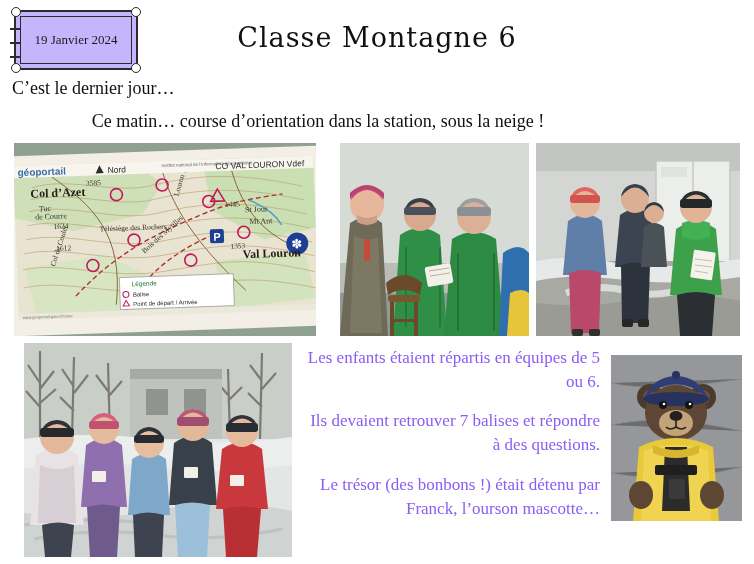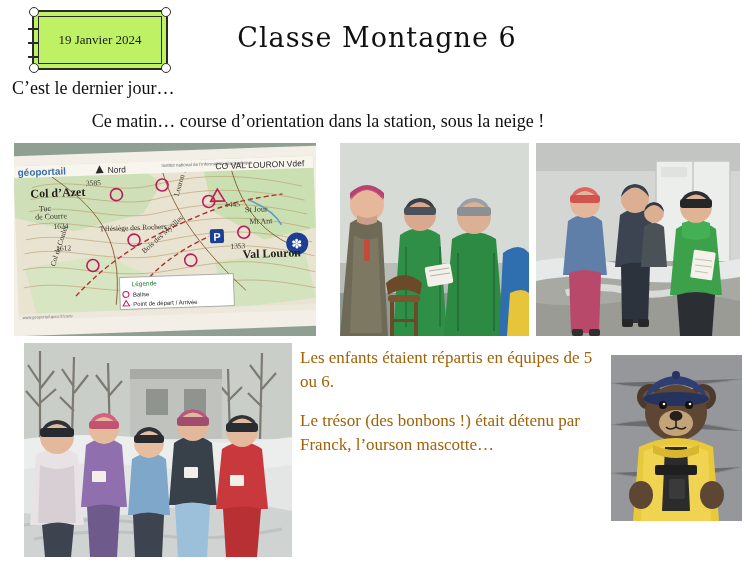--- a/index.html
+++ b/index.html
@@ -13,29 +13,28 @@
     font-family: "Liberation Serif", serif;
     overflow: hidden;
     position: relative;
   }
 
   
   .date-frame {
     position: absolute;
     left: 14px;
     top: 10px;
-    width: 136px;
+    width: 124px;
     height: 60px;
     border: 2px solid #2b2b2b;
     box-sizing: border-box;
     display: flex;
     align-items: center;
     justify-content: center;
-    background: #bef264;
-    margin-left: 18px;
+    background: #c4b5fd;
   }
   .date-frame .inner-line {
     position: absolute;
     left: 4px;
     top: 4px;
     right: 4px;
     bottom: 4px;
     border: 1px solid #2b2b2b;
     pointer-events: none;
   }
@@ -110,21 +109,22 @@
   .photo svg { display: block; }
 
   
   .body-text {
     position: absolute;
     left: 300px;
     top: 346px;
     width: 300px;
     font-size: 17px;
     line-height: 1.42;
-    color: #a16207;
+    color: #8b5cf6;
+    text-align: right;
   }
   .body-text p { margin: 0 0 15px 0; }
   .body-text p:last-child { margin-bottom: 8px; }
 </style>
 </head>
 <body>
 
 <div class="date-frame">
   <span class="inner-line"></span>
   <span class="corner-dot tl"></span>
@@ -467,14 +467,15 @@
 
     <ellipse cx="30" cy="140" rx="12" ry="14" fill="#5d4634"></ellipse>
     <ellipse cx="101" cy="140" rx="12" ry="14" fill="#5d4634"></ellipse>
 
     <path d="M42 90 q23 10 46 0 l0 8 q-23 10 -46 0z" fill="#d8b62f"></path>
   </svg>
 </div>
 
 <div class="body-text">
   <p>Les enfants étaient répartis en équipes de 5 ou 6.</p>
+  <p>Ils devaient retrouver 7 balises et répondre à des questions.</p>
   <p>Le trésor (des bonbons !) était détenu par Franck, l’ourson mascotte…</p>
 </div>
 
 </body></html>

